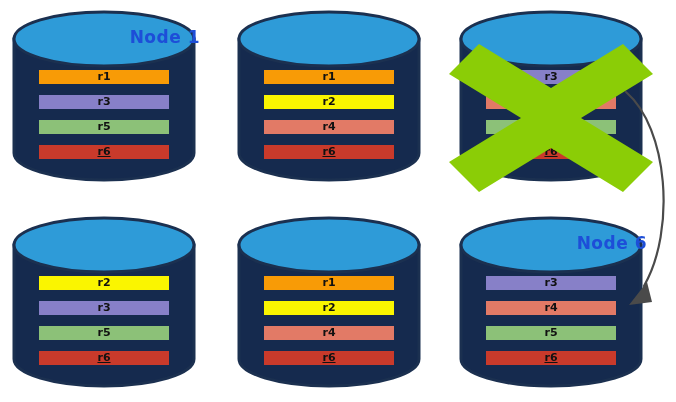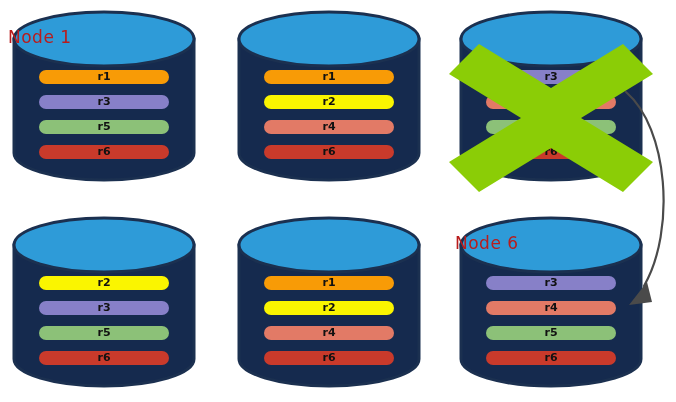--- a/index.html
+++ b/index.html
@@ -32,46 +32,46 @@
     top: 0;
     width: 192px;
     height: 176px;
     overflow: visible;
   }
   .node-title {
     position: absolute;
     left: 0;
     top: 19px;
     width: 192px;
-    text-align: left;
-    color: #b91c1c;
+    text-align: right;
+    color: #1d4ed8;
     font-size: 17px;
-    font-weight: normal;
+    font-weight: bold;
     letter-spacing: 0.5px;
     font-family: "DejaVu Sans", "Liberation Sans", sans-serif;
     pointer-events: none;
   }
   .records {
     position: absolute;
     left: 31px;
     top: 62px;
     width: 130px;
   }
   .record {
     height: 14px;
     margin-bottom: 11px;
-    border-radius: 7px;
+    border-radius: 0;
     color: #111111;
     font-size: 11px;
     font-weight: bold;
     line-height: 14px;
     text-align: center;
     font-family: "DejaVu Sans", "Liberation Sans", sans-serif;
   }
-  .record:last-child { margin-bottom: 0; }
+  .record:last-child { margin-bottom: 0; text-decoration: underline; }
   .x-mark {
     position: absolute;
     left: -6px;
     top: 36px;
     width: 204px;
     height: 148px;
     pointer-events: none;
   }
   .arrow-layer {
     position: absolute;

